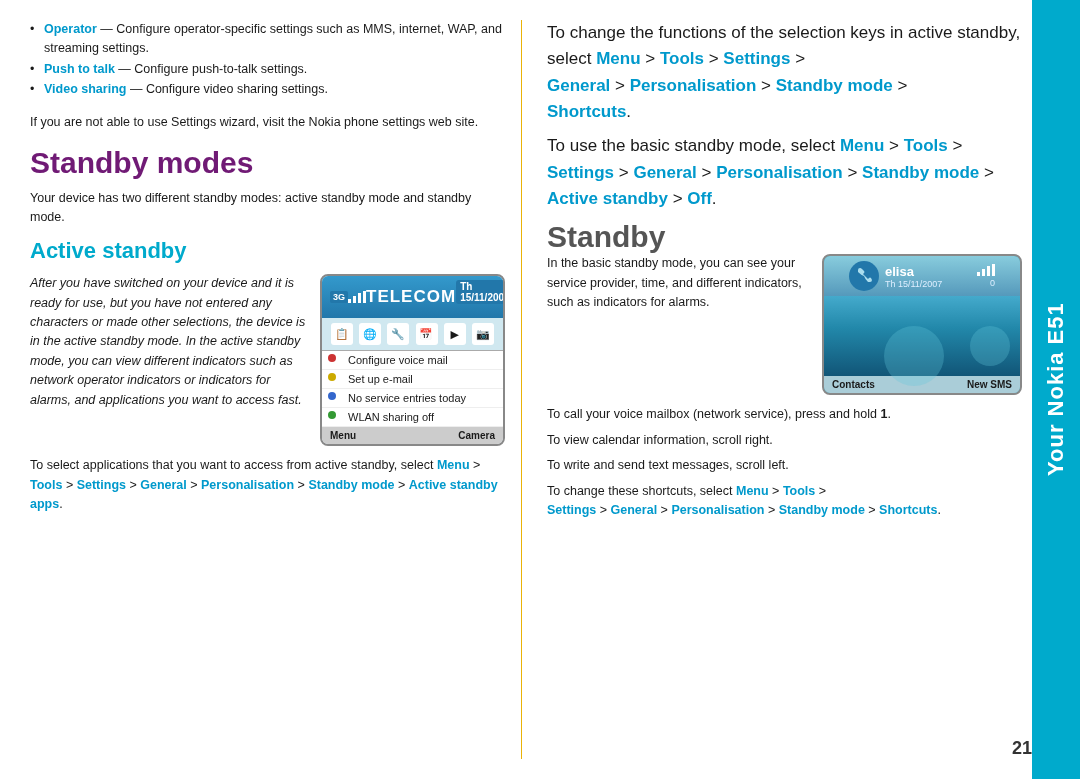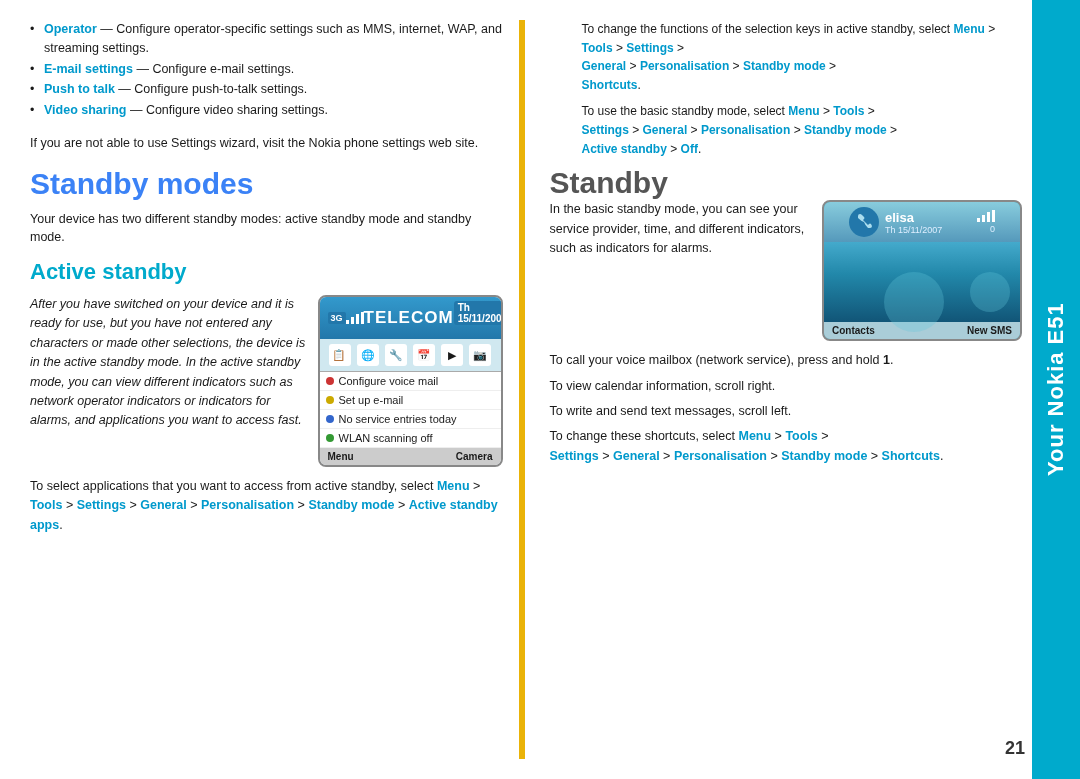--- a/index.html
+++ b/index.html
@@ -22,21 +22,21 @@
 
     .main-content {
       flex: 1;
       display: flex;
       padding: 20px 0 20px 30px;
     }
 
     .left-column {
       flex: 1;
       padding-right: 16px;
-      border-right: 6px solid #eab308;
+      border-right: 1px solid #eab308;
     }
 
     .right-column {
       flex: 1;
       padding-left: 25px;
       padding-right: 10px;
     }
 
     .sidebar-tab {
       width: 48px;
@@ -84,21 +84,21 @@
     .italic-note {
       font-size: 12.5px;
       line-height: 1.5;
       margin-bottom: 14px;
     }
 
     
     .section-title-large {
       font-size: 30px;
       font-weight: bold;
-      color: #3b82f6;
+      color: #701a75;
       margin-bottom: 10px;
       line-height: 1.1;
     }
 
     .section-desc {
       font-size: 12.5px;
       line-height: 1.5;
       margin-bottom: 12px;
     }
 
@@ -190,24 +190,23 @@
       font-size: 11px;
     }
 
     .phone-menu-items {
       background: #fff;
       font-size: 11px;
     }
 
     .phone-menu-item {
       display: flex;
-      align-items: center;
       padding: 3px 6px;
       border-bottom: 1px solid #eee;
-      gap: 5px;
+      gap: 12px;
     }
 
     .phone-menu-item .dot {
       width: 8px;
       height: 8px;
       border-radius: 50%;
       background: #888;
       flex-shrink: 0;
     }
     .phone-menu-item .dot.red { background: #cc3333; }
@@ -316,50 +315,45 @@
 
     .bottom-text {
       font-size: 12.5px;
       line-height: 1.55;
       margin-bottom: 6px;
     }
 
     .page-number {
       position: absolute;
       bottom: 20px;
-      right: 55px;
+      right: 48px;
       font-size: 18px;
       font-weight: bold;
       color: #333;
     }
 
     .top-right-text {
-      font-size: 12px;
+      font-size: 17px;
       line-height: 1.55;
       margin-bottom: 8px;
-      margin-left: 32px;
     }
   </style>
 </head>
 <body>
 
 <div class="page-container">
 
   <div class="main-content">
 
     <div class="left-column">
 
       <ul class="bullet-list">
         <li>
           <a class="link-blue">Operator</a>
           <span> — Configure operator-specific settings such as MMS, internet, WAP, and streaming settings.</span>
-        </li>
-        <li>
-          <a class="link-blue">E-mail settings</a>
-          <span> — Configure e-mail settings.</span>
         </li>
         <li>
           <a class="link-blue">Push to talk</a>
           <span> — Configure push-to-talk settings.</span>
         </li>
         <li>
           <a class="link-blue">Video sharing</a>
           <span> — Configure video sharing settings.</span>
         </li>
       </ul>
@@ -416,21 +410,21 @@
             <div class="phone-menu-item">
               <div class="dot yellow"></div>
               <span>Set up e-mail</span>
             </div>
             <div class="phone-menu-item">
               <div class="dot blue"></div>
               <span>No service entries today</span>
             </div>
             <div class="phone-menu-item">
               <div class="dot green"></div>
-              <span>WLAN scanning off</span>
+              <span>WLAN sharing off</span>
             </div>
           </div>
 
           <div class="phone-soft-keys">
             <span>Menu</span>
             <span>Camera</span>
           </div>
         </div>
       </div>
 

